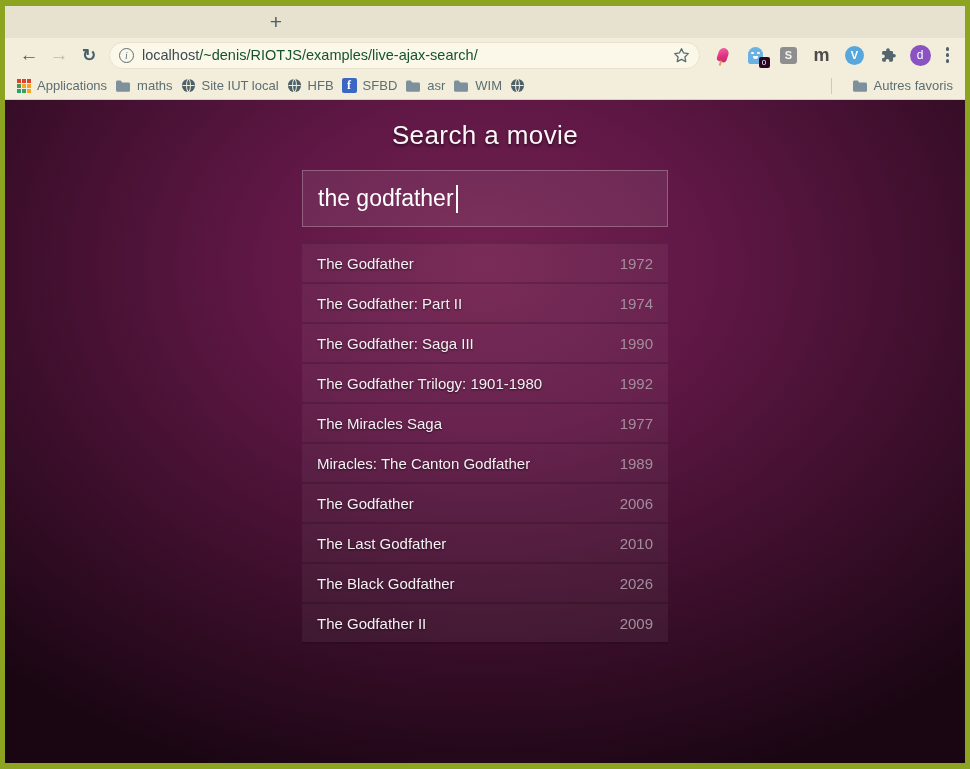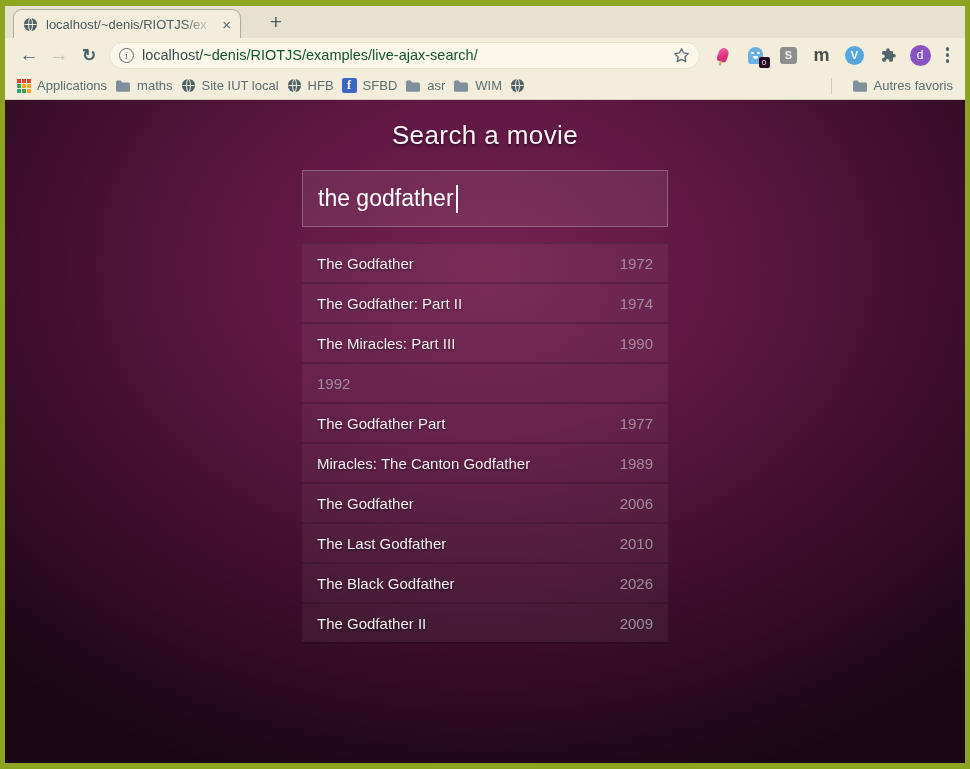--- a/index.html
+++ b/index.html
@@ -80,30 +80,20 @@
          display:flex; align-items:center; justify-content:space-between; padding:0 15px; }
   .row .t { font-size:15px; color:#f6f0f4; text-shadow:0 1px 2px rgba(0,0,0,0.6); }
   .row .y { font-size:15px; color:#a48e9c; }
 </style>
 </head>
 <body>
 
 <div class="window">
 
   <div class="tabstrip">
-    <div class="tab">
-      <span style="display:flex;">
-        <svg width="15" height="15" viewBox="0 0 16 16">
-            <circle cx="8" cy="8" r="7" fill="#4d6066"></circle>
-            <path d="M1.5 8h13M8 1c-2.7 1.8-2.7 12.2 0 14M8 1c2.7 1.8 2.7 12.2 0 14" stroke="#f2eedb" stroke-width="1.1" fill="none"></path>
-          </svg>
-      </span>
-      <span class="tab-title">localhost/~denis/RIOTJS/ex</span>
-      <span class="tab-close">×</span>
-    </div>
     <div class="newtab">+</div>
   </div>
 
   <div class="toolbar">
     <div class="nav-btn">←</div>
     <div class="nav-btn disabled">→</div>
     <div class="nav-btn reload">↻</div>
 
     <div class="urlbar">
       <span class="info-icon">i</span>
@@ -245,28 +235,29 @@
       <div class="results" id="results">
           <div class="row">
             <span class="t">The Godfather</span>
             <span class="y">1972</span>
           </div>
           <div class="row">
             <span class="t">The Godfather: Part II</span>
             <span class="y">1974</span>
           </div>
           <div class="row">
-            <span class="t">The Miracles: Part III</span>
+            <span class="t">The Godfather: Saga III</span>
             <span class="y">1990</span>
           </div>
           <div class="row">
+            <span class="t">The Godfather Trilogy: 1901-1980</span>
             <span class="y">1992</span>
           </div>
           <div class="row">
-            <span class="t">The Godfather Part</span>
+            <span class="t">The Miracles Saga</span>
             <span class="y">1977</span>
           </div>
           <div class="row">
             <span class="t">Miracles: The Canton Godfather</span>
             <span class="y">1989</span>
           </div>
           <div class="row">
             <span class="t">The Godfather</span>
             <span class="y">2006</span>
           </div>

